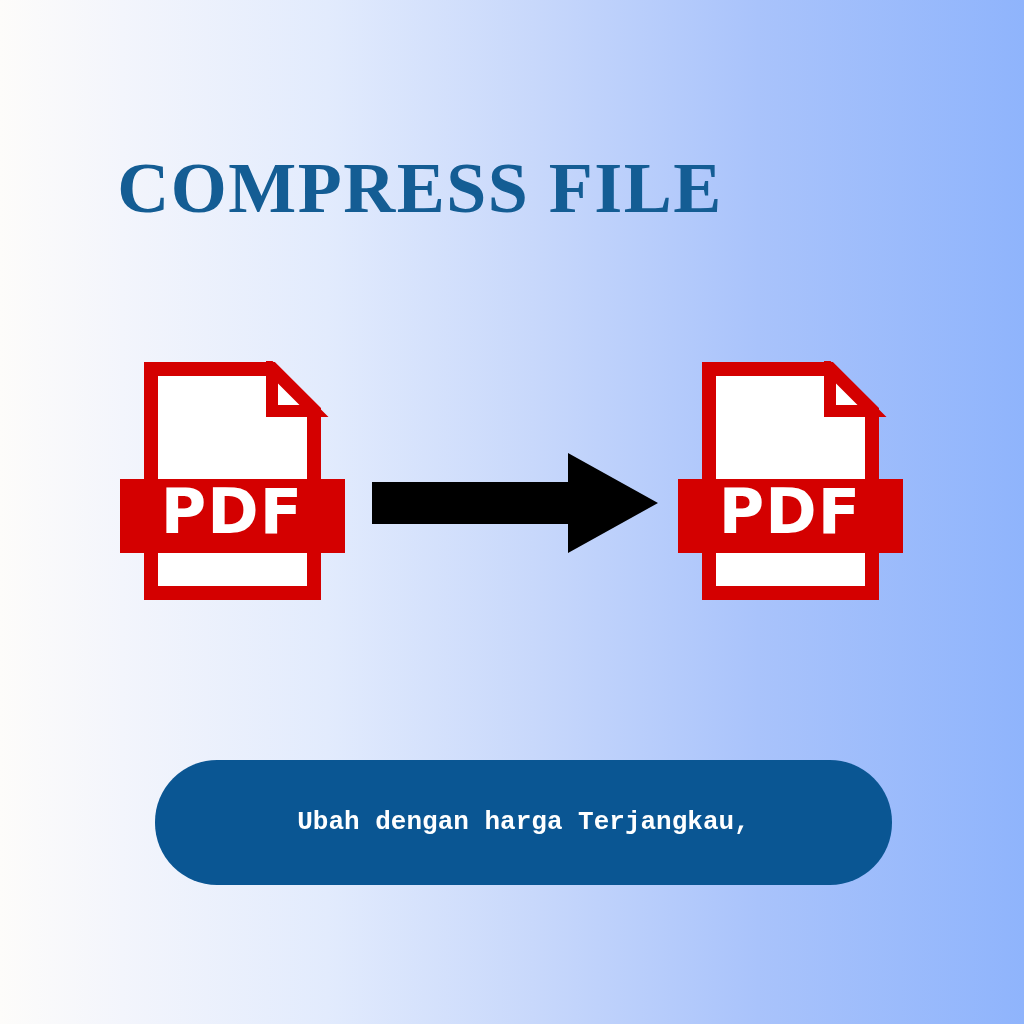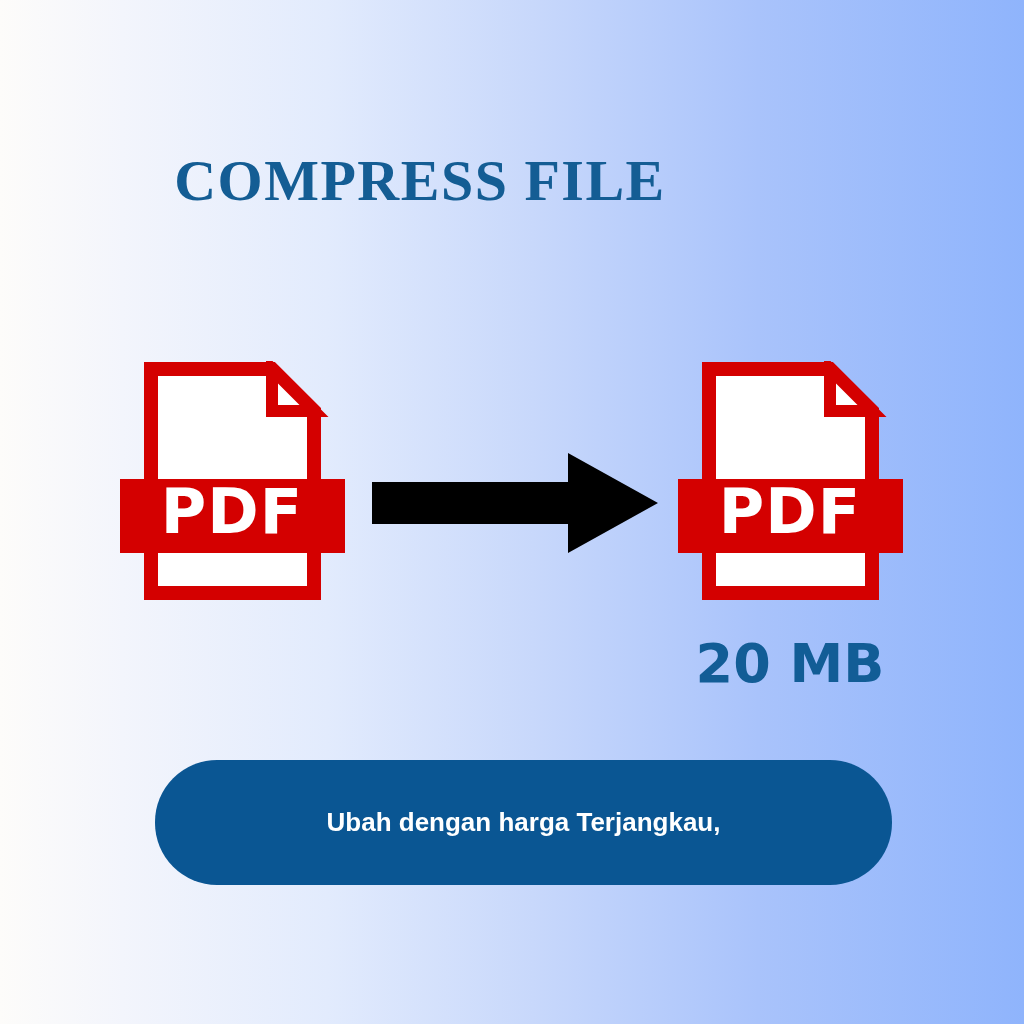--- a/index.html
+++ b/index.html
@@ -53,21 +53,21 @@
 
   
   #headline {
     position: absolute;
     left: 0;
     top: 151px;
     width: 840px;
     text-align: center;
     font-family: "Liberation Serif", serif;
     font-weight: bold;
-    font-size: 58px;
+    font-size: 72px;
     letter-spacing: 1.5px;
     color: #145d94;
     line-height: 1.05;
     white-space: nowrap;
   }
 
   
   .pdf-icon {
     position: absolute;
     width: 225px;
@@ -113,21 +113,21 @@
     background: #0a5693;
     border-radius: 62px;
     display: flex;
     flex-direction: column;
     align-items: center;
     justify-content: center;
     gap: 2px;
   }
   .banner-line {
     color: #ffffff;
-    font-family: Liberation Sans, sans-serif;
+    font-family: Liberation Mono, monospace;
     font-weight: bold;
     font-size: 26px;
     line-height: 1.35;
     text-align: center;
     white-space: nowrap;
   }
 </style>
 </head>
 <body>
 
@@ -156,19 +156,18 @@
 
   <div class="pdf-icon" id="pdf-icon-right">
     <svg viewBox="0 0 225 240" xmlns="http://www.w3.org/2000/svg">
       <path d="M31 8 H152 L194 50 V232 H31 Z" fill="#ffffff" stroke="#d40000" stroke-width="14" stroke-linejoin="miter"></path>
       <path d="M152 8 V50 H194 Z" fill="#ffffff" stroke="#d40000" stroke-width="12" stroke-linejoin="miter"></path>
       <rect x="0" y="118" width="225" height="74" fill="#d40000"></rect>
       <text x="112" y="172" text-anchor="middle" font-family="DejaVu Sans, sans-serif" font-size="62" font-weight="bold" fill="#ffffff" letter-spacing="1">PDF</text>
     </svg>
   </div>
 
-  <div class="size-label" id="size-label-right">20 MB</div>
 
   <div id="banner">
     <div class="banner-line">Ubah dengan harga Terjangkau,</div>
   </div>
 
 </div>
 
 </body></html>

